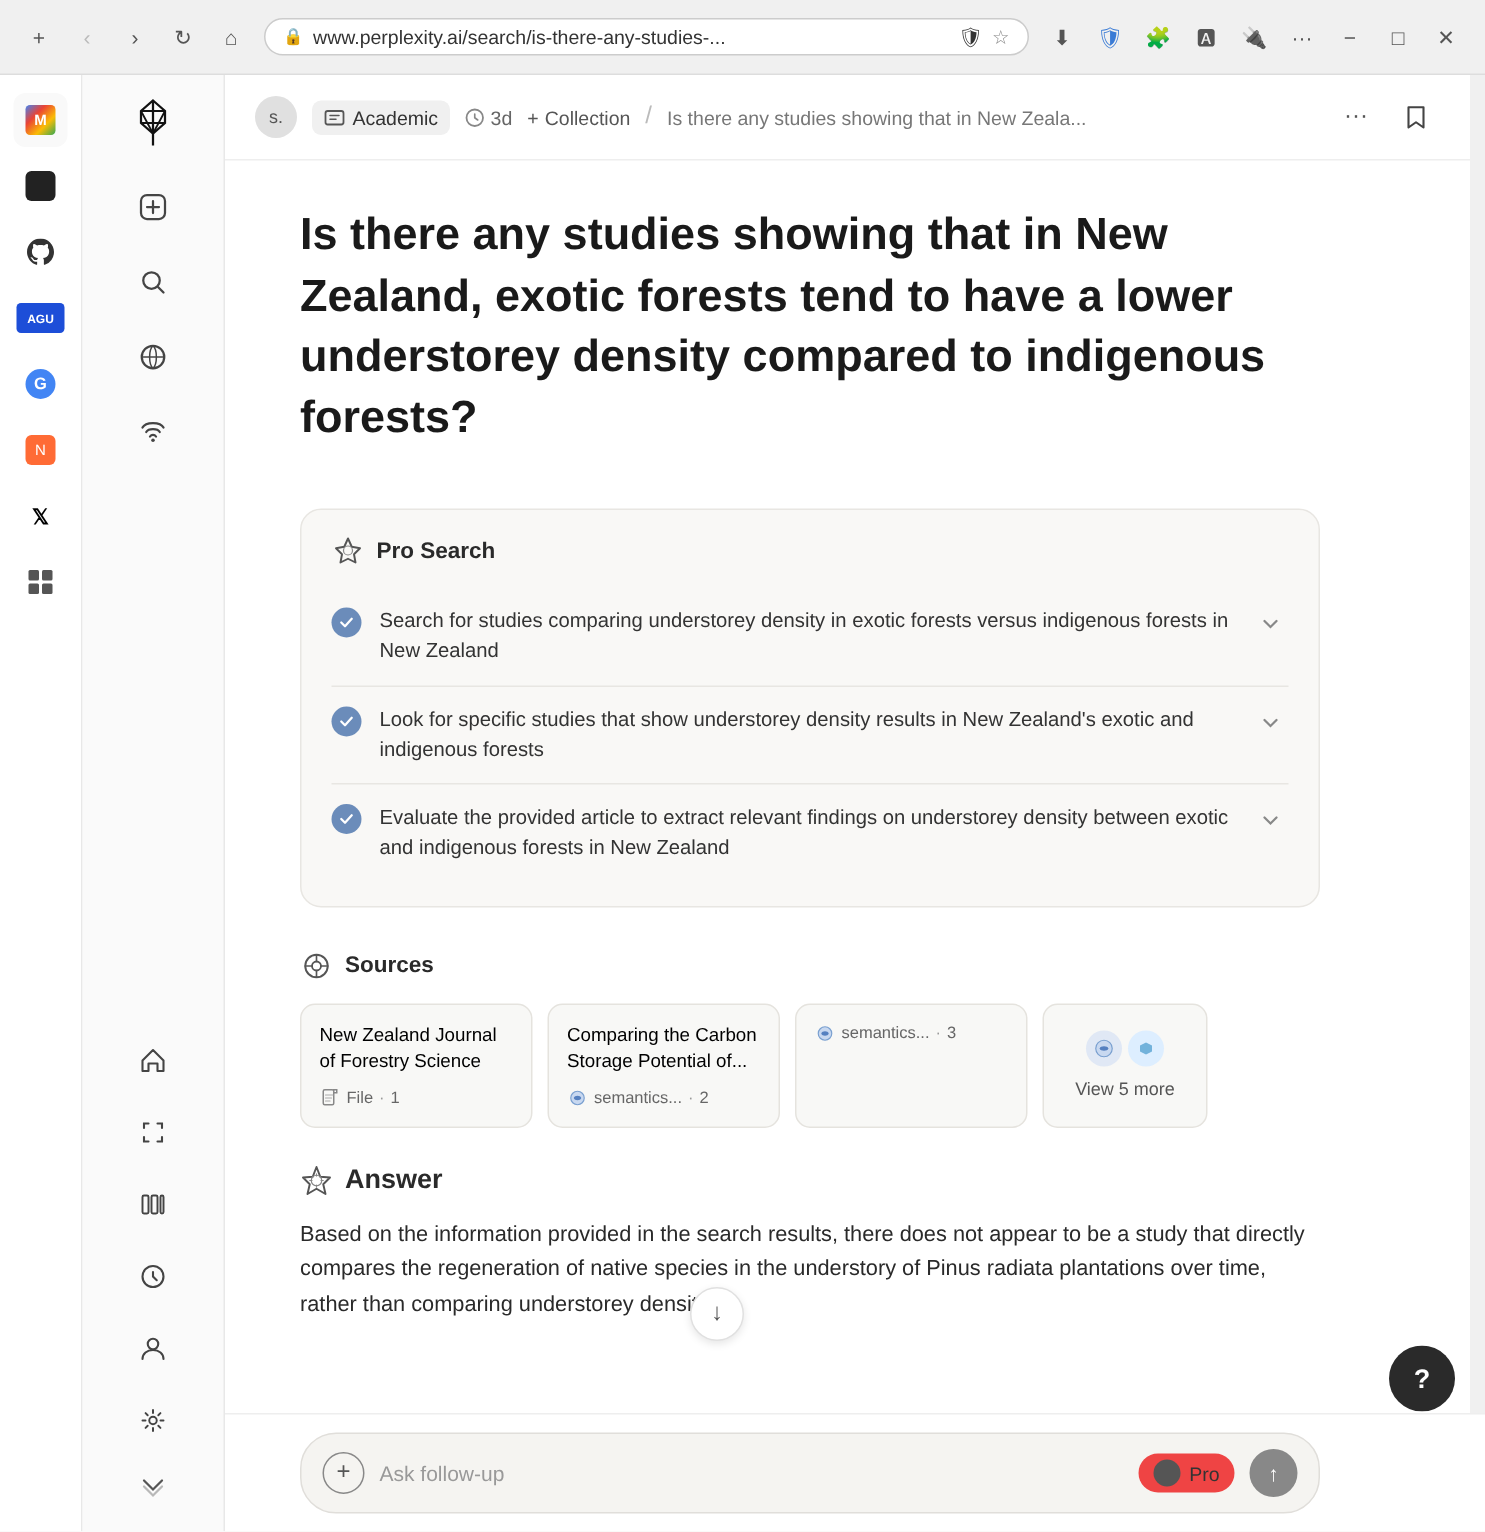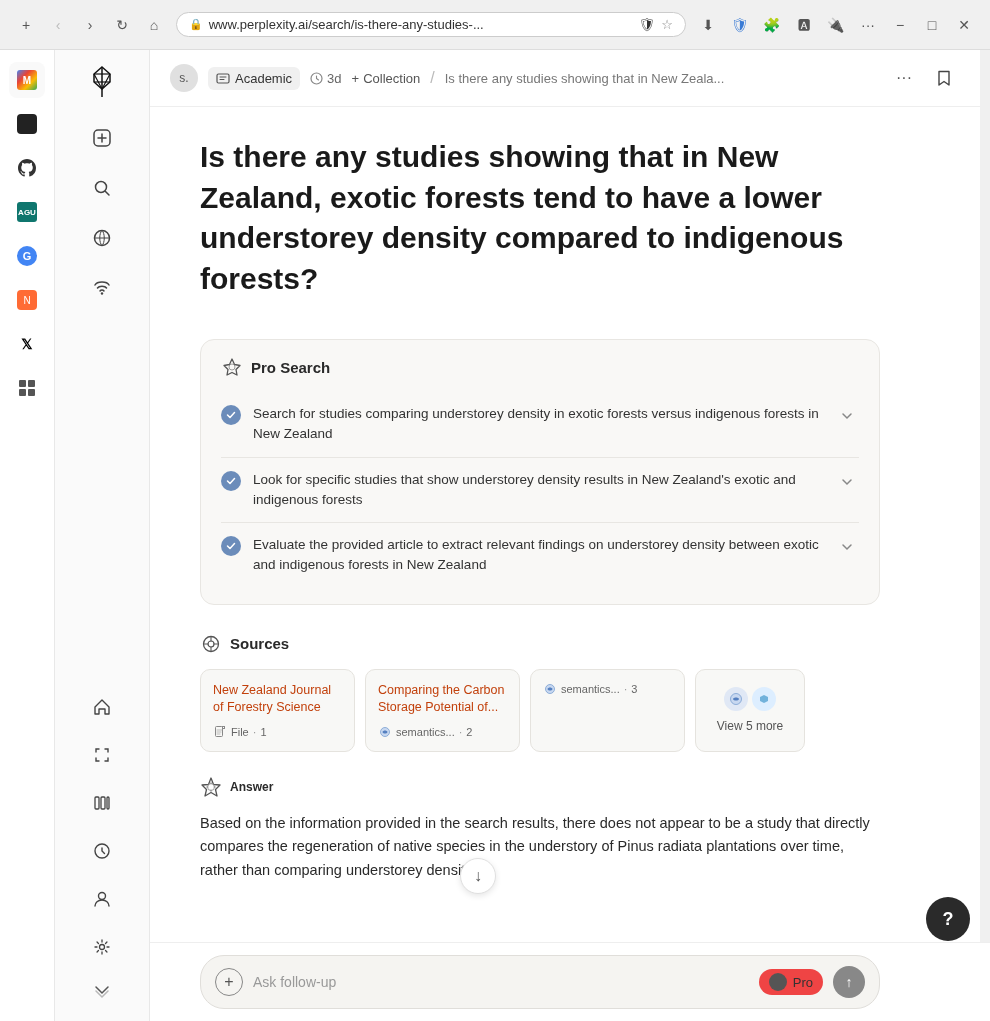--- a/index.html
+++ b/index.html
@@ -303,21 +303,21 @@
       border: 1px solid #e5e3de;
       border-radius: 10px;
       padding: 12px;
       width: 155px;
       flex-shrink: 0;
       cursor: pointer;
     }
     .source-title {
       font-size: 12.5px;
       font-weight: 500;
-      color: #c2410c;
+      color: #000000;
       line-height: 1.4;
       margin-bottom: 8px;
     }
     .source-meta {
       display: flex;
       align-items: center;
       gap: 4px;
       font-size: 11px;
       color: #666;
     }
@@ -371,21 +371,21 @@
     .answer-header {
       display: flex;
       align-items: center;
       gap: 8px;
       margin-bottom: 14px;
     }
     .answer-icon {
       width: 22px; height: 22px;
     }
     .answer-title {
-      font-size: 12px;
+      font-size: 18px;
       font-weight: 600;
       color: #2a2a2a;
     }
     .answer-text {
       font-size: 14.5px;
       color: #2a2a2a;
       line-height: 1.65;
     }
 
     
@@ -538,21 +538,21 @@
       <div style="width:20px;height:20px;background:#222;border-radius:4px;"></div>
     </div>
 
     <div class="icon-sidebar-item">
       <svg viewBox="0 0 16 16" width="18" height="18" fill="#333">
           <path d="M8 0C3.58 0 0 3.58 0 8c0 3.54 2.29 6.53 5.47 7.59.4.07.55-.17.55-.38 0-.19-.01-.82-.01-1.49-2.01.37-2.53-.49-2.69-.94-.09-.23-.48-.94-.82-1.13-.28-.15-.68-.52-.01-.53.63-.01 1.08.58 1.23.82.72 1.21 1.87.87 2.33.66.07-.52.28-.87.51-1.07-1.78-.2-3.64-.89-3.64-3.95 0-.87.31-1.59.82-2.15-.08-.2-.36-1.02.08-2.12 0 0 .67-.21 2.2.82.64-.18 1.32-.27 2-.27.68 0 1.36.09 2 .27 1.53-1.04 2.2-.82 2.2-.82.44 1.1.16 1.92.08 2.12.51.56.82 1.27.82 2.15 0 3.07-1.87 3.75-3.65 3.95.29.25.54.73.54 1.48 0 1.07-.01 1.93-.01 2.2 0 .21.15.46.55.38A8.013 8.013 0 0016 8c0-4.42-3.58-8-8-8z"></path>
         </svg>
     </div>
 
     <div class="icon-sidebar-item">
-      <div style="width:20px;height:20px;background:#0f766e;border-radius:3px;display:flex;align-items:center;justify-content:center;color:white;font-size:8px;font-weight:bold;">AGU</div>
+      <div style="width:32px;height:20px;background:#1d4ed8;border-radius:3px;display:flex;align-items:center;justify-content:center;color:white;font-size:8px;font-weight:bold;">AGU</div>
     </div>
 
     <div class="icon-sidebar-item">
       <div style="width:20px;height:20px;background:#4285f4;border-radius:50%;display:flex;align-items:center;justify-content:center;color:white;font-size:11px;font-weight:bold;">G</div>
     </div>
 
     <div class="icon-sidebar-item">
       <div style="width:20px;height:20px;background:#ff6b35;border-radius:4px;display:flex;align-items:center;justify-content:center;color:white;font-size:10px;">N</div>
     </div>
 

